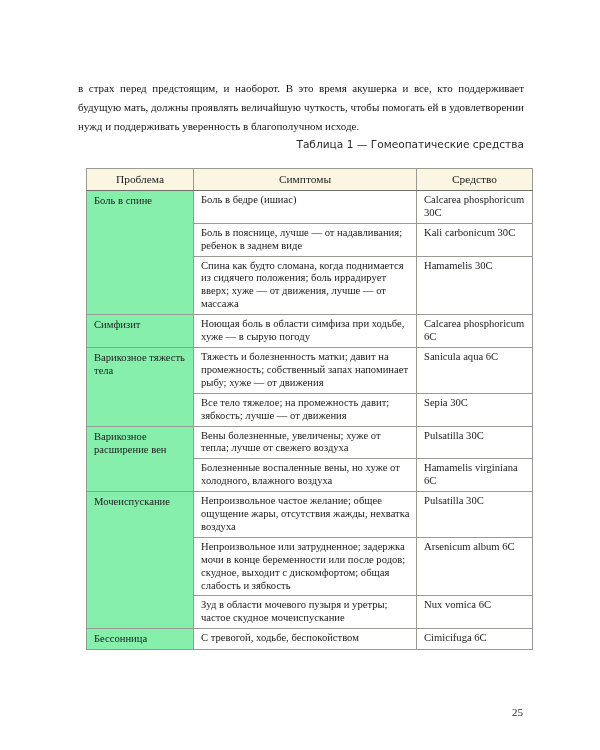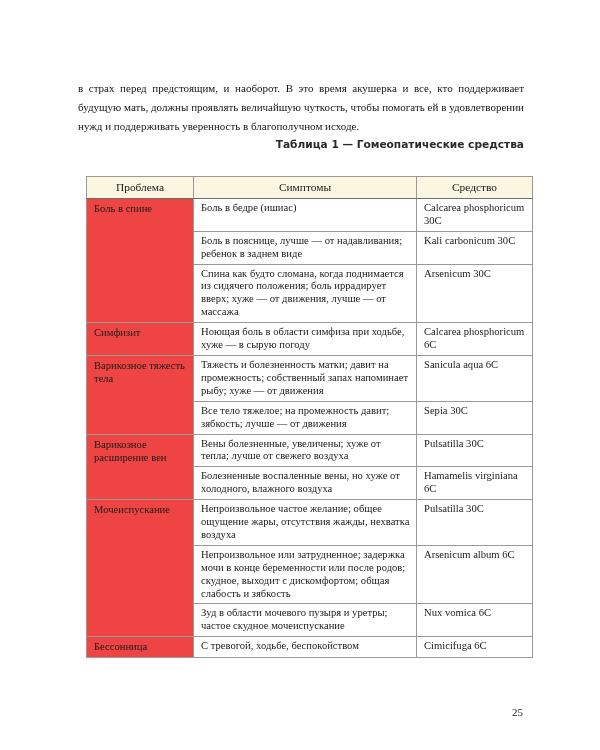--- a/index.html
+++ b/index.html
@@ -54,26 +54,26 @@
     position: absolute;
     top: 136px;
     left: 78px;
     width: 446px;
     font-family: "DejaVu Sans", sans-serif;
     font-size: 10.6px;
     line-height: 16.3px;
     text-align: right;
     color: #2a2a2a;
   }
-  .table-caption .cap-line { display: block; font-weight: bold; }
+  .table-caption .cap-line { display: block; }
 
   
   .tbl-wrap {
     position: absolute;
-    top: 176px;
+    top: 168px;
     left: 78px;
     width: 446px;
     padding-left: 8px;
   }
   table.remedies {
     width: 446px;
     border-collapse: collapse;
     table-layout: fixed;
     border: 1.6px solid #2e2e2e;
     font-size: 10.6px;
@@ -98,21 +98,21 @@
     text-align: center;
     font-weight: normal;
     font-size: 11.4px;
     padding: 3.5px 4px 4.5px 4px;
     border-bottom: 1.4px solid #6f6f6a;
     vertical-align: middle;
   }
 
   
   td.problem {
-    background: #ef4444;
+    background: #86efac;
     vertical-align: middle;
     padding-left: 9px;
     padding-right: 5px;
     line-height: 13.3px;
   }
 
   td.symptoms { padding-left: 8px; }
   td.remedy   { padding-left: 8px; }
 
   
@@ -163,21 +163,21 @@
             <td class="problem" rowspan="3">Боль в спине</td>
             <td class="symptoms">Боль в бедре (ишиас)</td>
             <td class="remedy">Calcarea phosphoricum 30C</td>
           </tr>
           <tr class="sub">
             <td class="symptoms">Боль в пояснице, лучше — от надавливания; ребенок в заднем виде</td>
             <td class="remedy">Kali carbonicum 30C</td>
           </tr>
           <tr class="sub">
             <td class="symptoms">Спина как будто сломана, когда поднимается из сидячего положения; боль иррадирует вверх; хуже — от движения, лучше — от массажа</td>
-            <td class="remedy">Arsenicum 30C</td>
+            <td class="remedy">Hamamelis 30C</td>
           </tr>
           <tr>
             <td class="problem" rowspan="1">Симфизит</td>
             <td class="symptoms">Ноющая боль в области симфиза при ходьбе, хуже — в сырую погоду</td>
             <td class="remedy">Calcarea phosphoricum 6C</td>
           </tr>
           <tr>
             <td class="problem" rowspan="2">Варикозное тяжесть тела</td>
             <td class="symptoms">Тяжесть и болезненность матки; давит на промежность; собственный запах напоминает рыбу; хуже — от движения</td>
             <td class="remedy">Sanicula aqua 6C</td>

